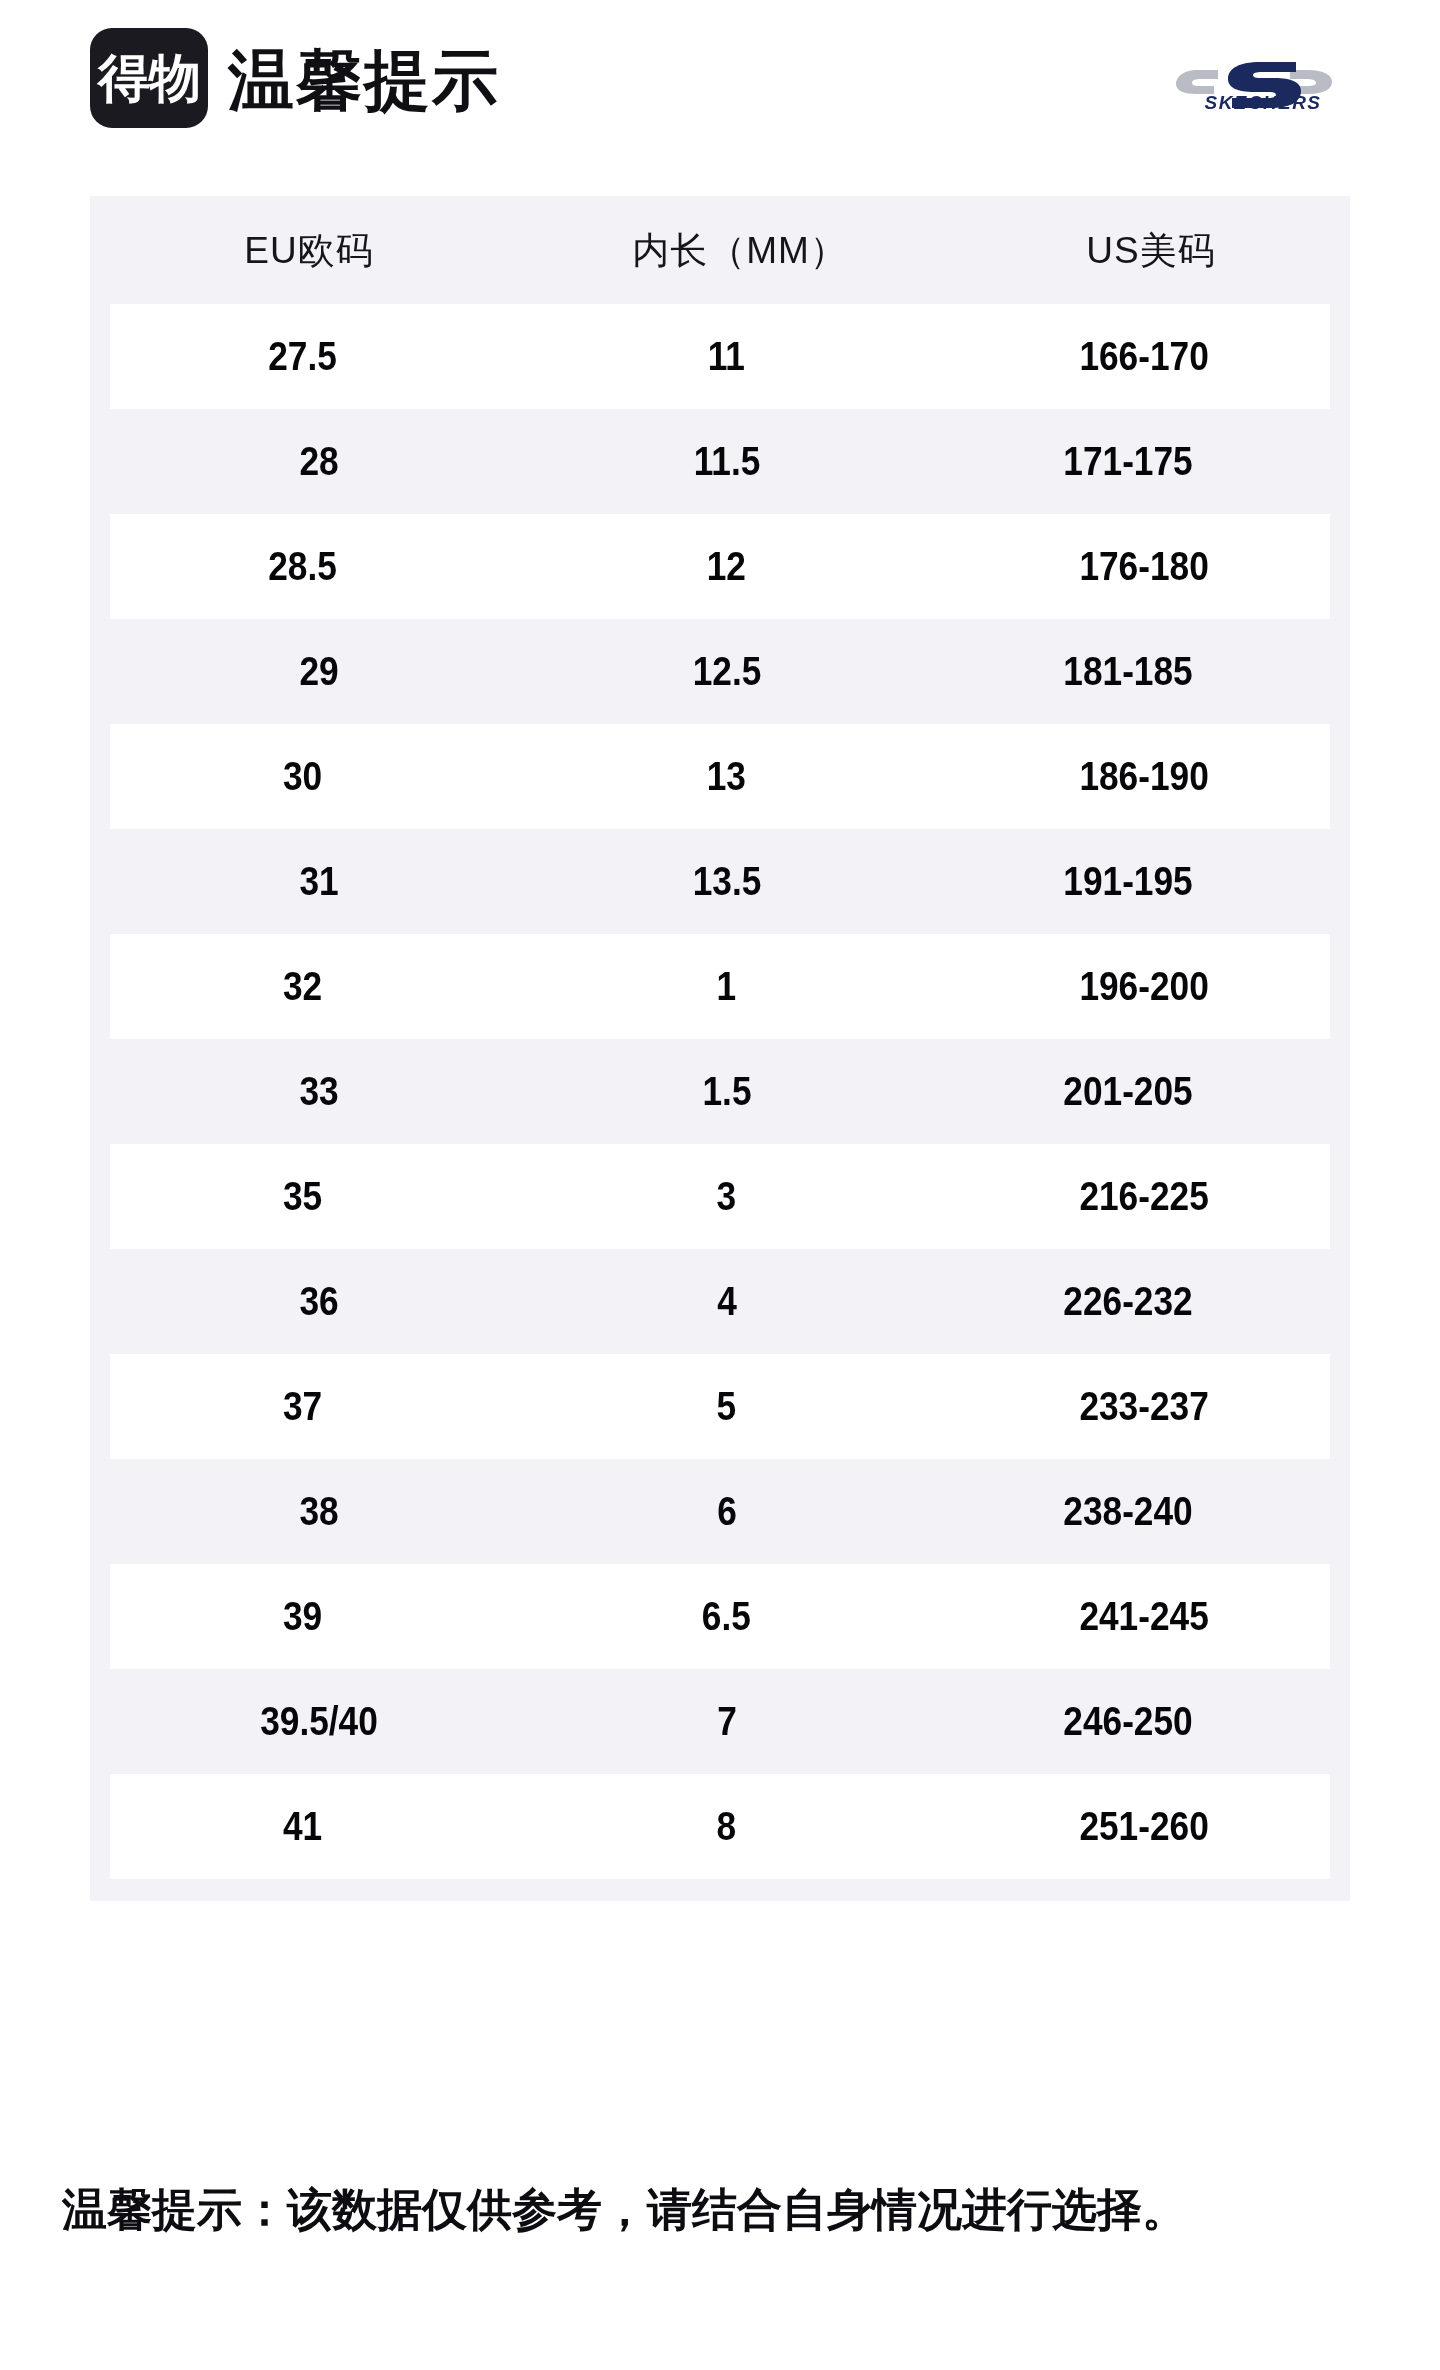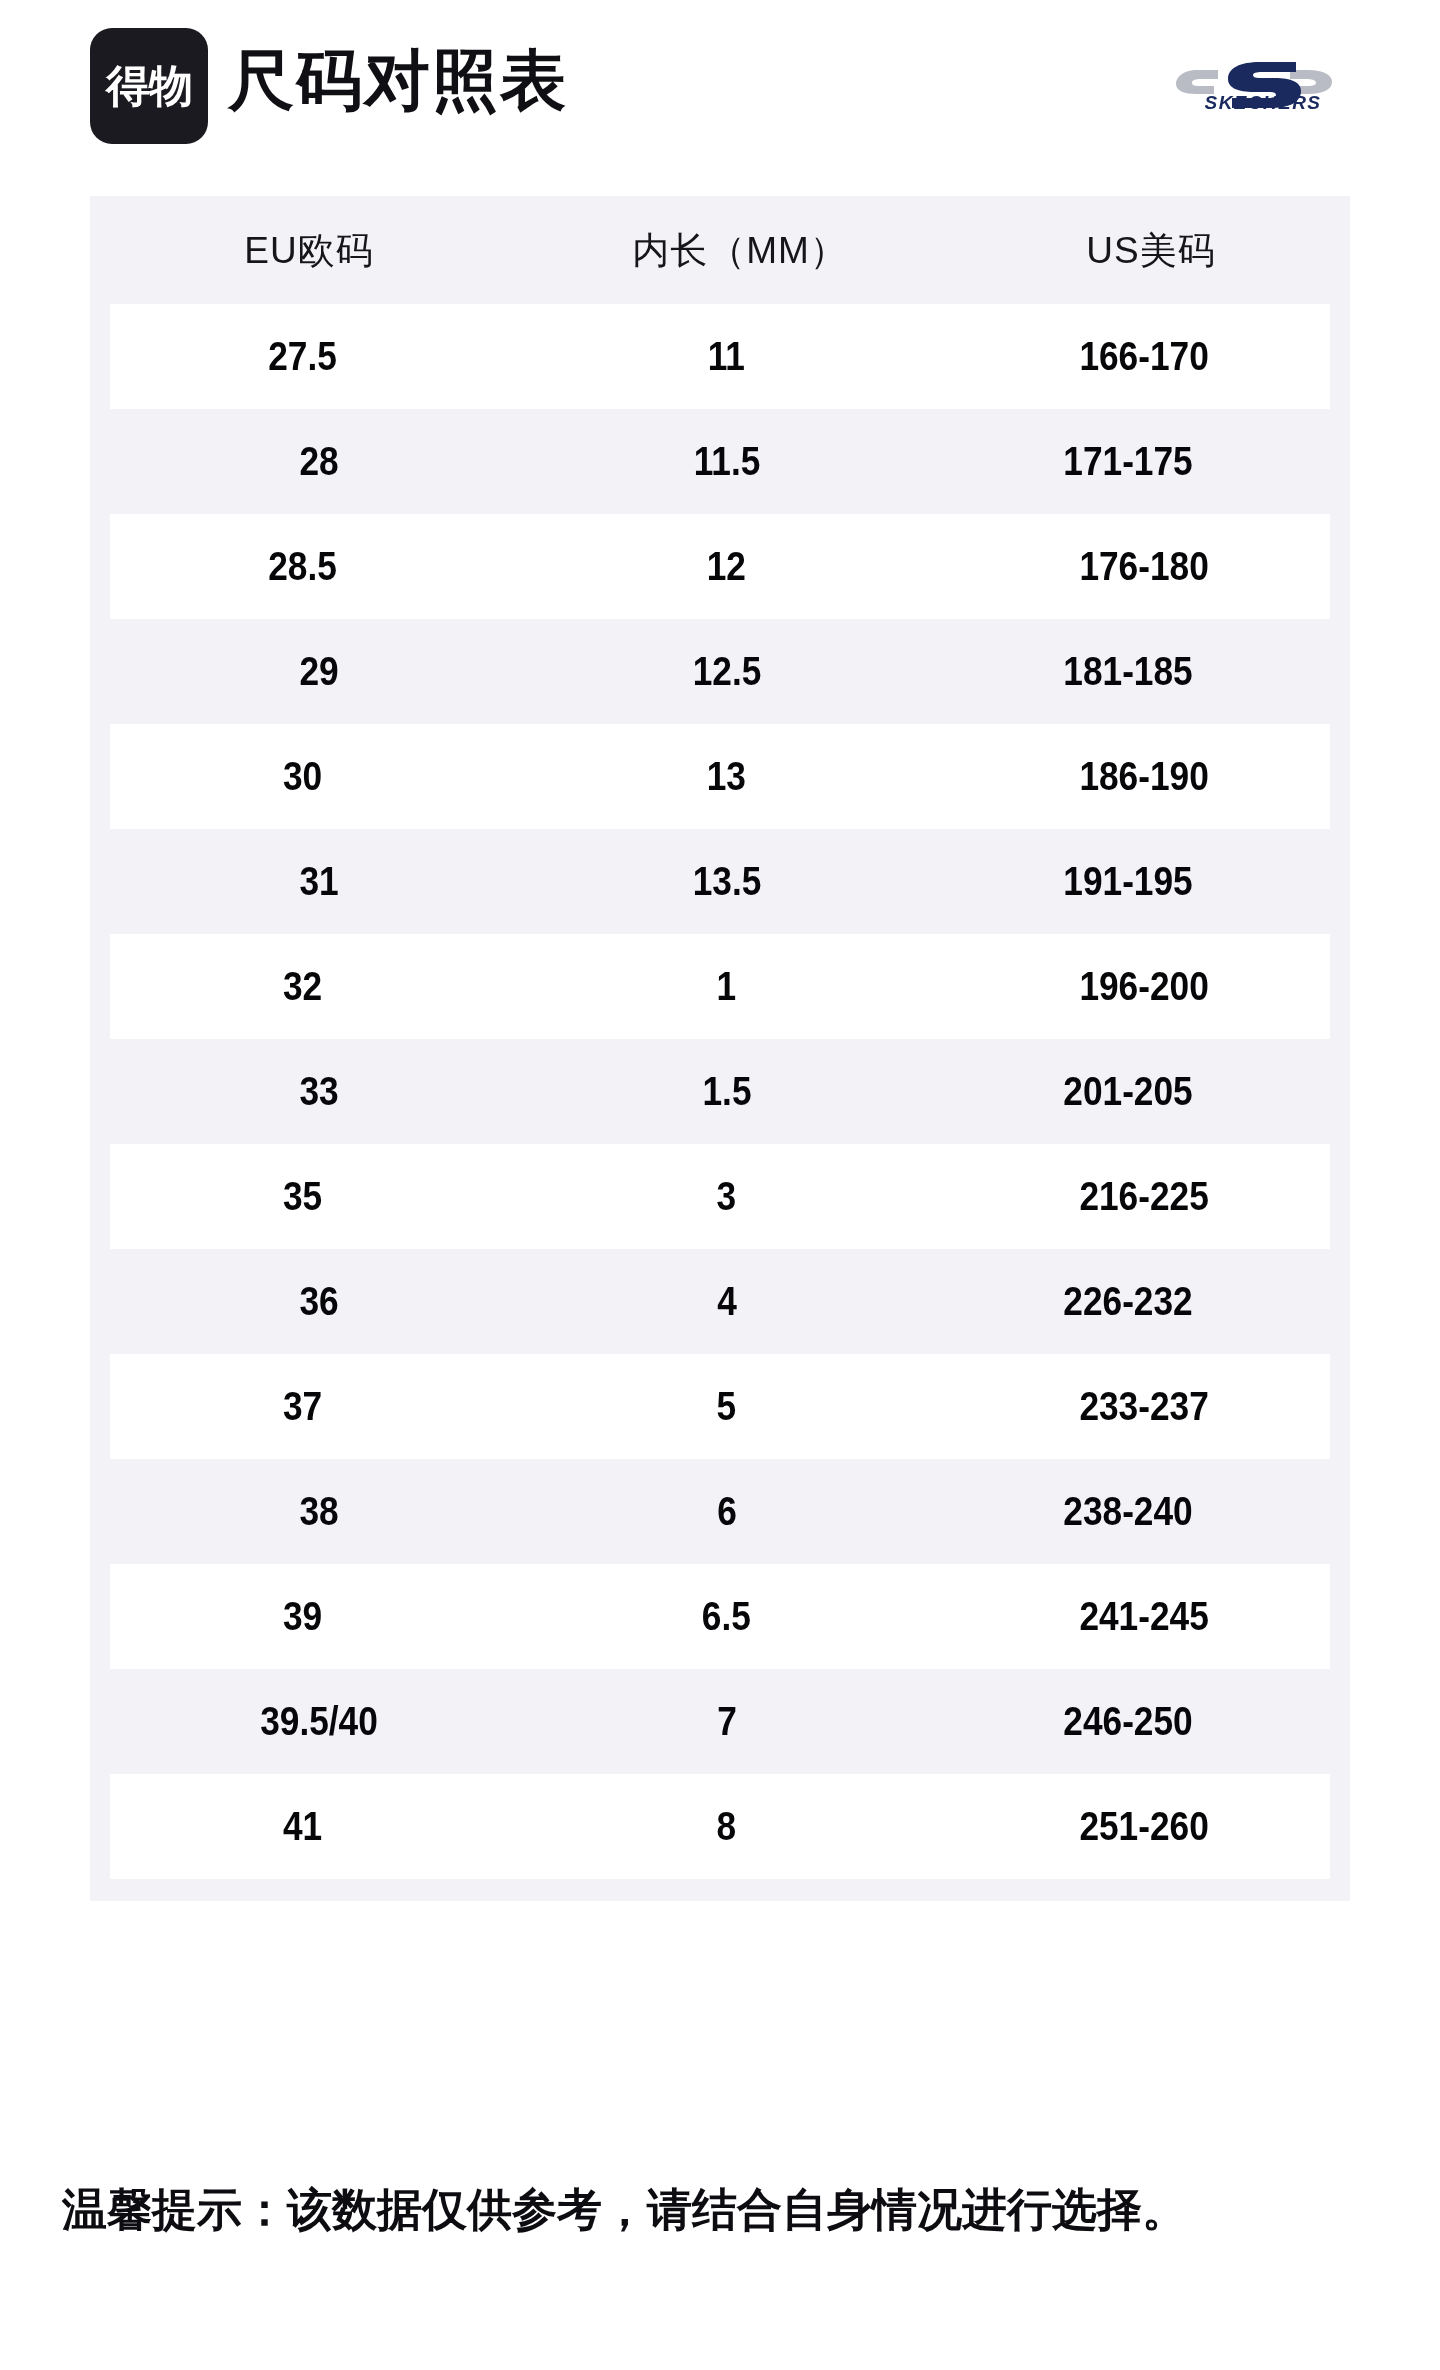--- a/index.html
+++ b/index.html
@@ -25,28 +25,28 @@
     position:absolute;
     left:0; top:0;
     width:1440px; height:160px;
     display:flex;
     align-items:center;
   }
 
   .brand-badge {
     position:absolute;
     left:90px; top:28px;
-    width:118px; height:116px;
+    width:118px; height:100px;
     background:#1a1a20;
     border-radius:22px;
     display:flex;
     align-items:center;
     justify-content:center;
     color:#ffffff;
-    font-size:44px;
+    font-size:52px;
     font-weight:700;
     letter-spacing:-1px;
     line-height:1;
     font-family:"Liberation Sans","DejaVu Sans",sans-serif;
   }
 
   .page-title {
     position:absolute;
     left:228px; top:32px;
     font-size:66px;
@@ -147,21 +147,21 @@
 </style>
 </head>
 <body>
 
 <div class="page">
 
   <div class="header">
 
     <div class="brand-badge">得物</div>
 
-    <div class="page-title">尺码对照表</div>
+    <div class="page-title">温馨提示</div>
 
     <div class="skechers-logo">
       <svg width="178" height="64" viewBox="0 0 178 64" aria-hidden="true">
 
         <path d="M24 22 C8 22 2 30 2 36 C2 43 11 46 22 46 L40 46 L40 38 L24 38 C20 38 18 37 18 35 C18 32 21 31 27 31 L44 31 L44 22 Z" fill="#b9bcc4"></path>
         <path d="M134 22 C150 22 158 27 158 34 C158 42 148 46 134 46 L118 46 L118 38 L134 38 C139 38 142 37 142 35 C142 32 138 31 132 31 L116 31 L116 22 Z" fill="#b9bcc4"></path>
 
         <path d="M86 14 C66 14 54 20 54 31 C54 40 64 44 80 44 L96 44 C100 44 102 45 102 47 C102 49 99 50 93 50 L58 50 L58 60 L96 60 C116 60 127 54 127 43 C127 34 117 30 101 30 L85 30 C81 30 79 29 79 27 C79 25 82 24 88 24 L122 24 L122 14 Z" fill="#1b2a5e"></path>
 
         <text x="89" y="61" text-anchor="middle" font-family="'Liberation Sans','DejaVu Sans',sans-serif" font-size="19" font-weight="700" font-style="italic" letter-spacing="1.4" fill="#1b2a5e">SKECHERS</text>

